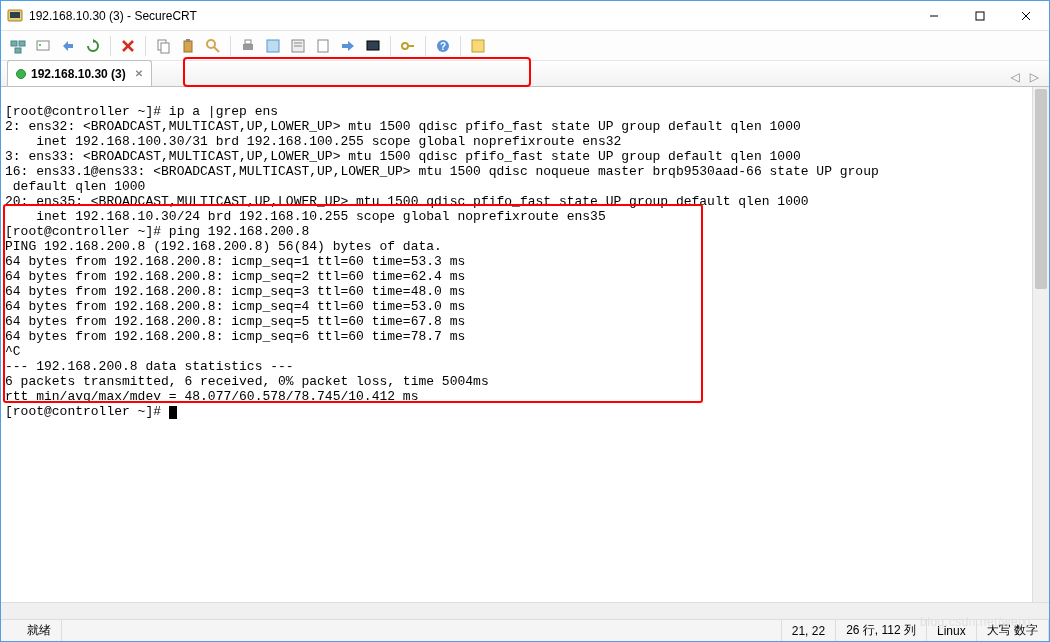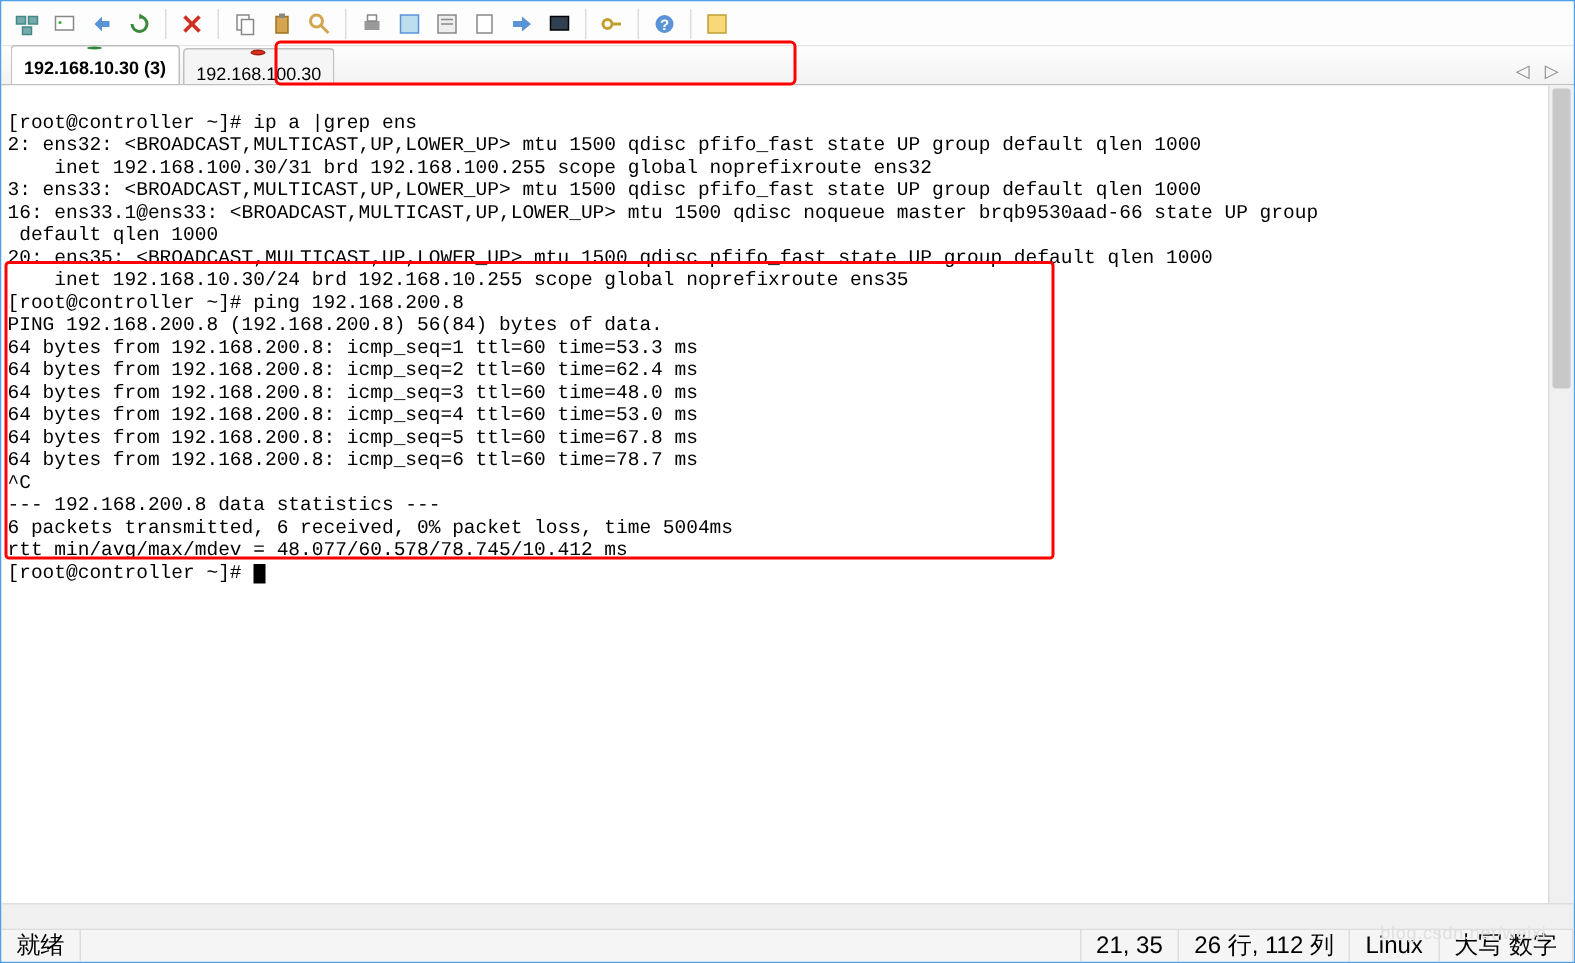--- a/index.html
+++ b/index.html
@@ -15,48 +15,74 @@
 
 .menubar { height:22px; background:#fff; display:flex; align-items:center; padding:0 4px; border-bottom:1px solid #e5e5e5; }
 .menubar .item { padding:2px 8px; }
 
 .toolbar { height:30px; background:#fdfdfd; display:flex; align-items:center; padding:0 6px; border-bottom:1px solid #e5e5e5; gap:3px; }
 .tbtn { width:22px; height:22px; display:flex; align-items:center; justify-content:center; border:1px solid transparent; border-radius:2px; }
 .sep { width:1px; height:20px; background:#ddd; margin:0 3px; }
 .hostbox { display:flex; align-items:center; border:1px solid #c8c8c8; border-radius:2px; height:22px; padding:0 6px; color:#999; width:160px; background:#fff; }
 
 .tabbar { height:26px; background:linear-gradient(#fefefe,#f2f2f2); border-bottom:1px solid #c0c0c0; display:flex; align-items:flex-end; padding:0 6px; position:relative; }
-.tab { height:24px; display:flex; align-items:center; padding:0 8px; border:1px solid #c0c0c0; border-bottom:none; margin-right:2px; background:#f5f5f5; border-radius:3px 3px 0 0; font-size:12px; gap:5px; position:relative;flex-direction:column; }
+.tab { height:24px; display:flex; align-items:center; padding:0 8px; border:1px solid #c0c0c0; border-bottom:none; margin-right:16px; background:#f5f5f5; border-radius:3px 3px 0 0; font-size:12px; gap:5px; position:relative; }
 .tab.active { background:#fff; font-weight:bold; height:26px; }
 .tab .dot { width:10px; height:10px; border-radius:50%; display:inline-block; }
 .tab .dot.green { background:#3fb24f; border:1px solid #2a8a36; }
 .tab .dot.red { background:#e03020; border:1px solid #a02010; }
 .tab .x { margin-left:4px; color:#888; font-size:10px; }
 .tabnav { margin-left:auto; display:flex; gap:2px; color:#888; }
 .tabnav span { padding:2px 4px; }
 .redbox-tabs { position:absolute; border:2px solid #ff0000; border-radius:4px; left:182px; top:-4px; width:348px; height:30px; z-index:5; pointer-events:none; }
 
 .termwrap { flex:1; position:relative; overflow:hidden; background:#fff; }
 .terminal { font-family:"Consolas","Courier New",monospace; font-size:13px; line-height:15px; color:#000; white-space:pre; padding:2px 4px 4px 4px; position:relative; }
 .cursor { display:inline-block; width:8px; height:13px; background:#000; vertical-align:text-bottom; }
 .redbox-term { position:absolute; border:2px solid #ff0000; border-radius:3px; left:2px; top:117px; width:700px; height:199px; z-index:4; pointer-events:none; }
 .scrollv { position:absolute; right:0; top:0; bottom:0; width:17px; background:#f0f0f0; border-left:1px solid #ddd; }
 .scrollv .thumb { position:absolute; left:2px; right:2px; top:2px; height:200px; background:#c8c8c8; border-radius:2px; }
 .scrollh { height:17px; background:#f0f0f0; border-top:1px solid #ddd; }
 
-.statusbar { height:22px; background:#f5f5f5; border-top:1px solid #ddd; display:flex; align-items:flex-end; font-size:16px; }
+.statusbar { height:22px; background:#f5f5f5; border-top:1px solid #ddd; display:flex; align-items:flex-end; font-size:12px;padding-left:16px; }
 .statusbar .cell { padding:0 10px; border-right:1px solid #ddd; height:100%; display:flex; align-items:center; }
 .statusbar .stretch { flex:1; }
 svg { display:block; }
 </style>
 </head>
 <body>
 
 <div class="window">
 
+  <div class="titlebar">
+    <span class="icon">
+      <svg width="16" height="16">
+          <rect x="1" y="2" width="14" height="11" rx="1" fill="#e8d070" stroke="#a08030"></rect>
+          <rect x="3" y="4" width="10" height="6" fill="#304050"></rect>
+        </svg>
+    </span>
+    <span class="title">192.168.10.30 (3) - SecureCRT</span>
+    <span class="spacer"></span>
+    <div class="titlebtn">
+        <svg width="10" height="10">
+          <line x1="1" y1="5" x2="9" y2="5" stroke="#000" stroke-width="1"></line>
+        </svg>
+      </div>
+    <div class="titlebtn">
+        <svg width="10" height="10">
+          <rect x="1" y="1" width="8" height="8" fill="none" stroke="#000"></rect>
+        </svg>
+      </div>
+    <div class="titlebtn close">
+        <svg width="10" height="10">
+          <line x1="1" y1="1" x2="9" y2="9" stroke="#000"></line>
+          <line x1="9" y1="1" x2="1" y2="9" stroke="#000"></line>
+        </svg>
+      </div>
+  </div>
 
 
   <div class="toolbar">
     <div class="tbtn">
         <svg width="16" height="16">
           <rect x="1" y="3" width="6" height="5" fill="#7aa" stroke="#488"></rect>
           <rect x="9" y="3" width="6" height="5" fill="#7aa" stroke="#488"></rect>
           <rect x="5" y="10" width="6" height="5" fill="#7aa" stroke="#488"></rect>
         </svg>
       </div>
@@ -157,24 +183,20 @@
           <rect x="2" y="2" width="12" height="12" fill="#f8d878" stroke="#c0a030"></rect>
         </svg>
       </div>
   </div>
 
   <div class="tabbar">
     <div class="tab active">
       <span class="dot green"></span>
       <span>192.168.10.30 (3)</span>
       <span class="x">✕</span>
-    </div>
-    <div class="tab">
-      <span class="dot red"></span>
-      <span>192.168.100.30</span>
     </div>
     <div class="tabnav">
       <span>◁</span>
       <span>▷</span>
     </div>
     <div class="redbox-tabs"></div>
   </div>
 
   <div class="termwrap">
     <div class="terminal">
@@ -203,20 +225,20 @@
     <div class="redbox-term"></div>
     <div class="scrollv">
         <div class="thumb"></div>
       </div>
   </div>
   <div class="scrollh"></div>
 
   <div class="statusbar">
     <div class="cell">就绪</div>
     <div class="cell stretch"></div>
-    <div class="cell">21, 35</div>
+    <div class="cell">21, 22</div>
     <div class="cell">26 行, 112 列</div>
     <div class="cell">Linux</div>
     <div class="cell">大写 数字</div>
   </div>
 
   <div class="watermark">blog.csdn.net/weixi</div>
 </div>
 
 </body></html>

